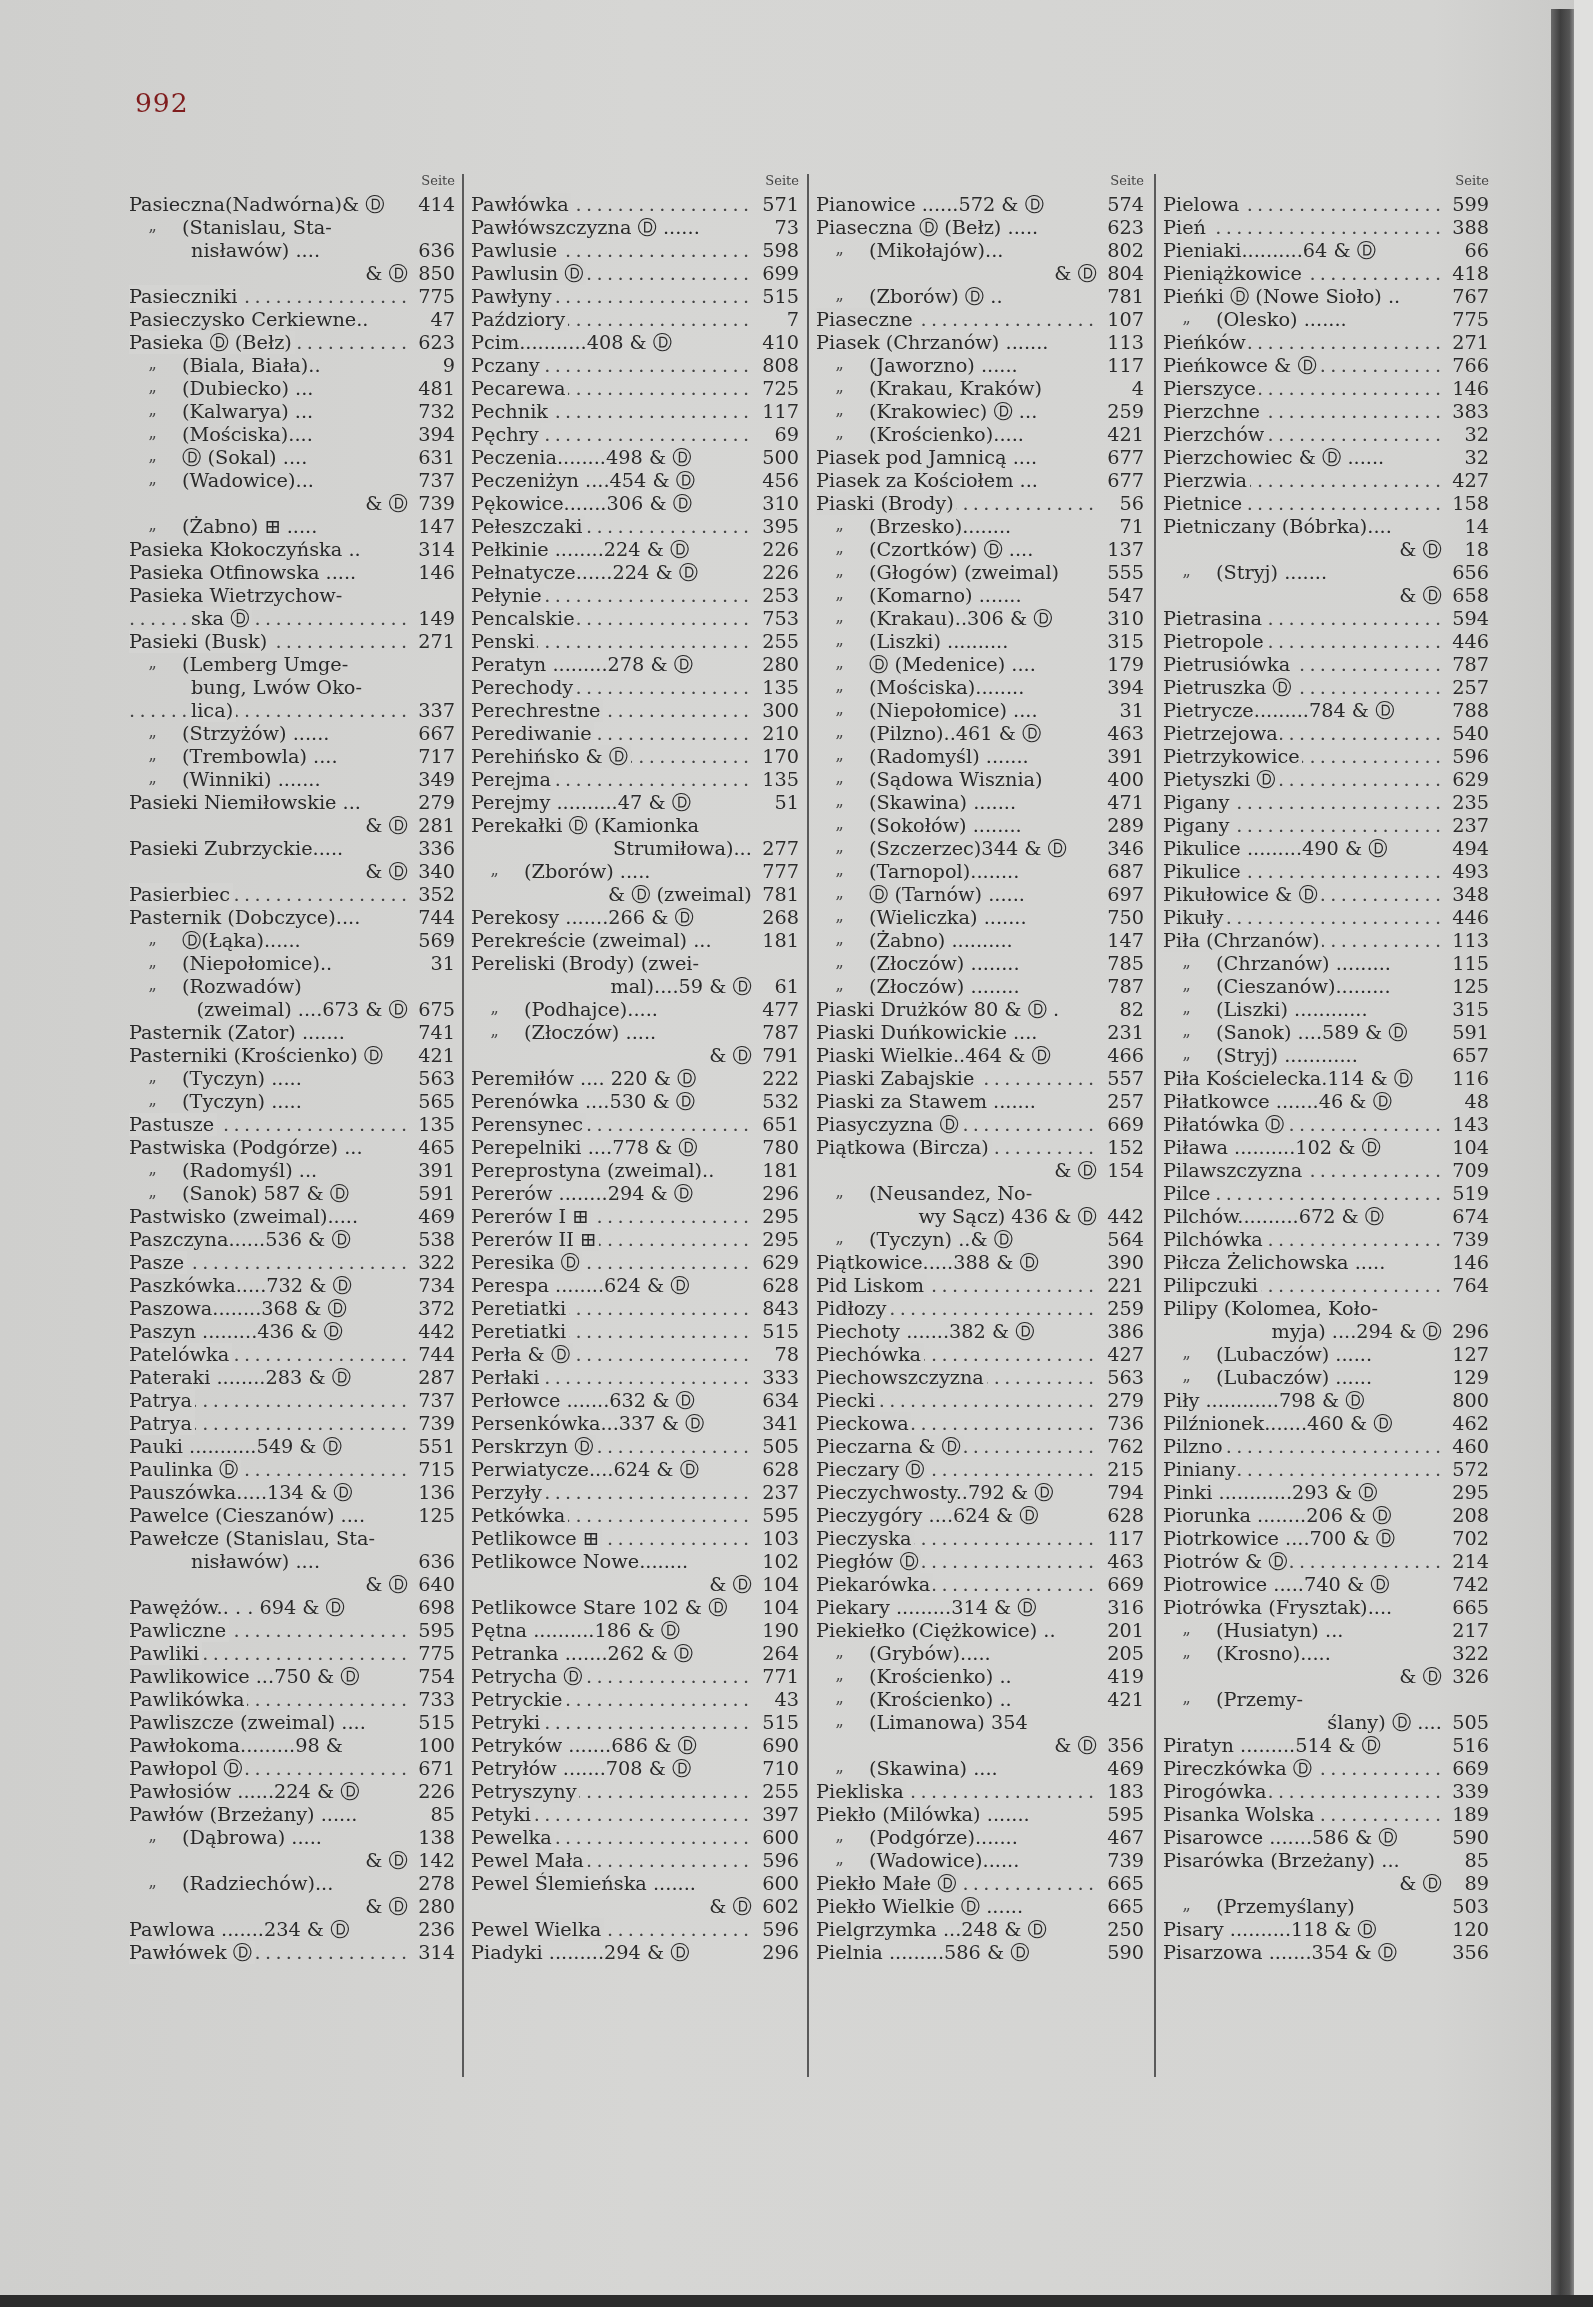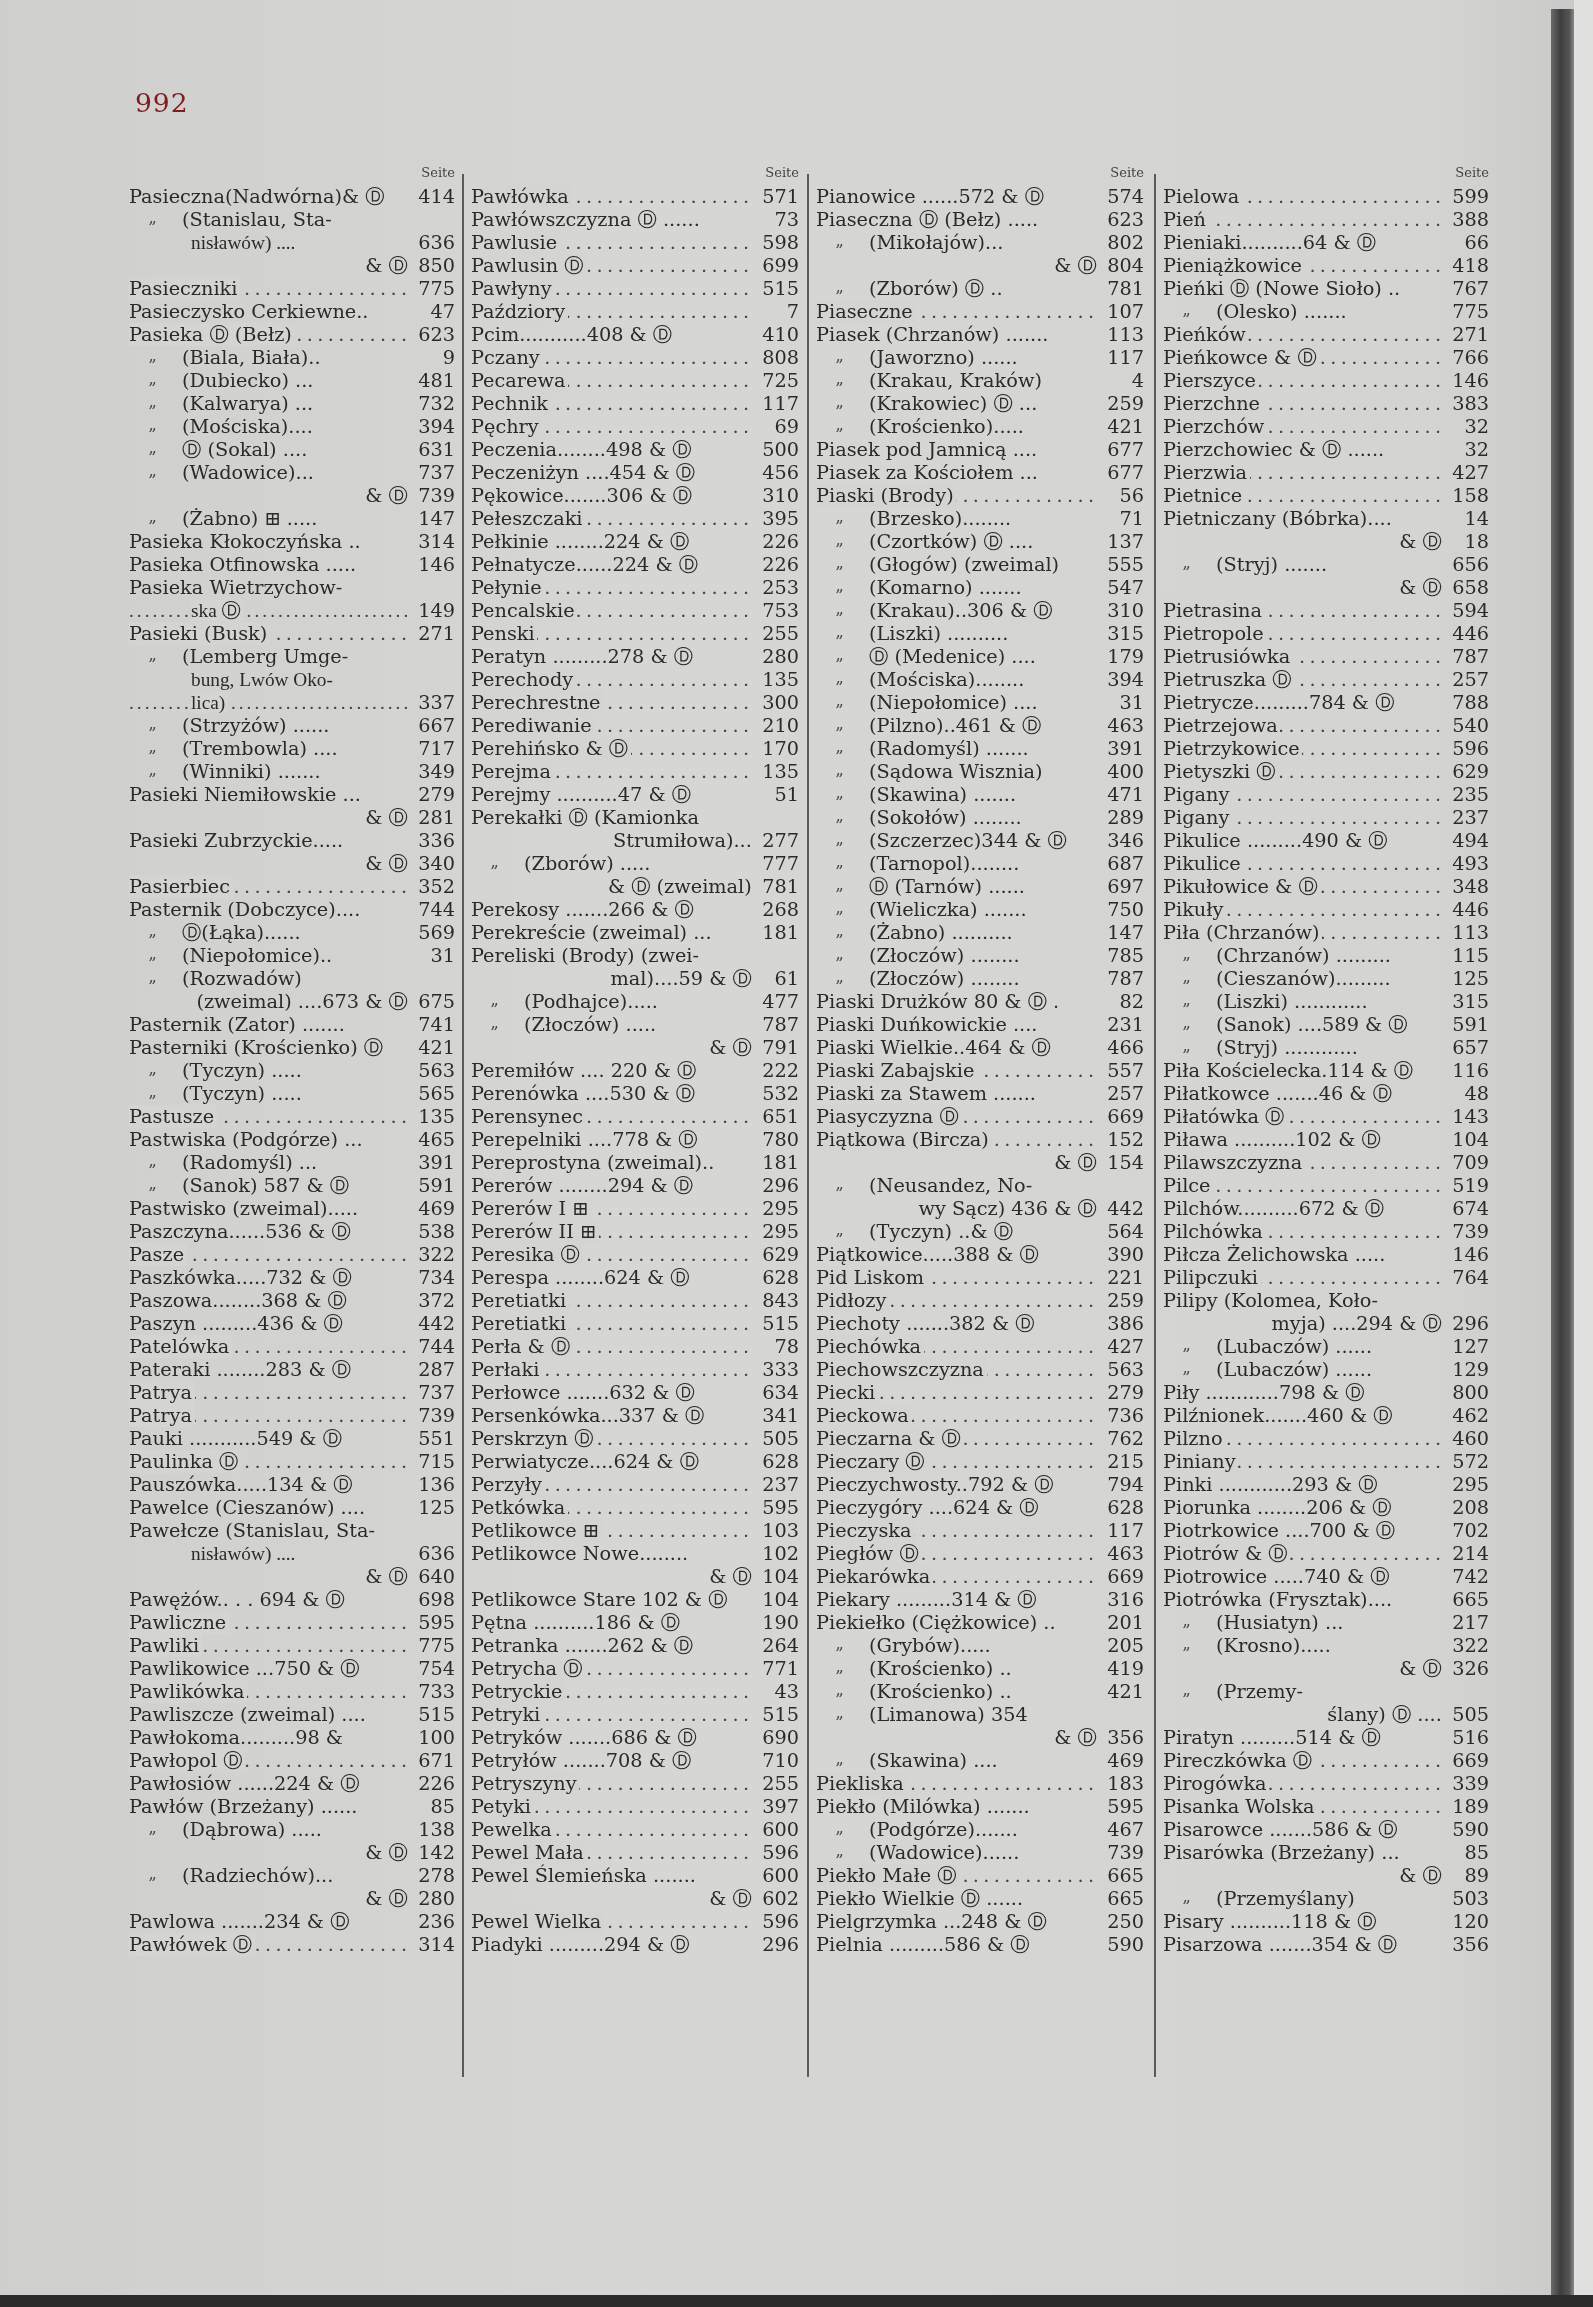--- a/index.html
+++ b/index.html
@@ -26,37 +26,37 @@
     position:absolute; top:165px; width:328px;
     font-size:19.3px; line-height:23px;
   }
   .col1 { left:129px; width:326px; }
   .col2 { left:471px; }
   .col3 { left:816px; }
   .col4 { left:1163px; width:326px; }
   .rule { position:absolute; top:174px; width:1.8px; height:1903px; background:#5a5a5a; }
   .rule1 { left:462px; } .rule2 { left:807px; } .rule3 { left:1154px; }
   .seite {
-    text-align:right; font-size:13px; line-height:16px; height:19.5px; color:#444;
+    text-align:right; font-size:13px; line-height:16px; height:19.5px; color:#444;margin-top:8px;
   }
   .row { display:flex; white-space:nowrap; height:23px; overflow:hidden; }
   .row .t { flex:1 1 auto; overflow:hidden; position:relative; }
   .row .t span.txt { background:transparent; position:relative; z-index:1; padding-right:2.7px; }
   .row.lead .t::after {
     content:". . . . . . . . . . . . . . . . . . . . . . . . . . . . . . . . . . . . . . . . . . . . . . . . . . . . . . . . . . . . . . . .";
     position:absolute; left:0; top:0; white-space:nowrap; color:#444; z-index:0; letter-spacing:-0.9px;
   }
   .row.lead .t span.txt { background:#d4d4d2; }
   .row .n { flex:0 0 auto; min-width:41px; text-align:right; padding-left:3.5px; }
   .row.d .t { padding-left:53px; }
   .row.d .t::before {
     content:"\201E"; position:absolute; left:19.5px; top:-1.8px; font-size:16px; color:#444;
   }
   .row.c .t { text-align:right; }
-  .row.c.indent .t { text-align:left; padding-left:62px;font-family:Liberation Serif, serif; }
+  .row.c.indent .t { text-align:left; padding-left:62px; }
 </style>
 </head>
 <body>
 
 <div class="paper"></div>
 <div class="binding"></div>
 <div class="binding-edge"></div>
 <div class="bottom-edge"></div>
 
 <div class="page-number">992</div>

